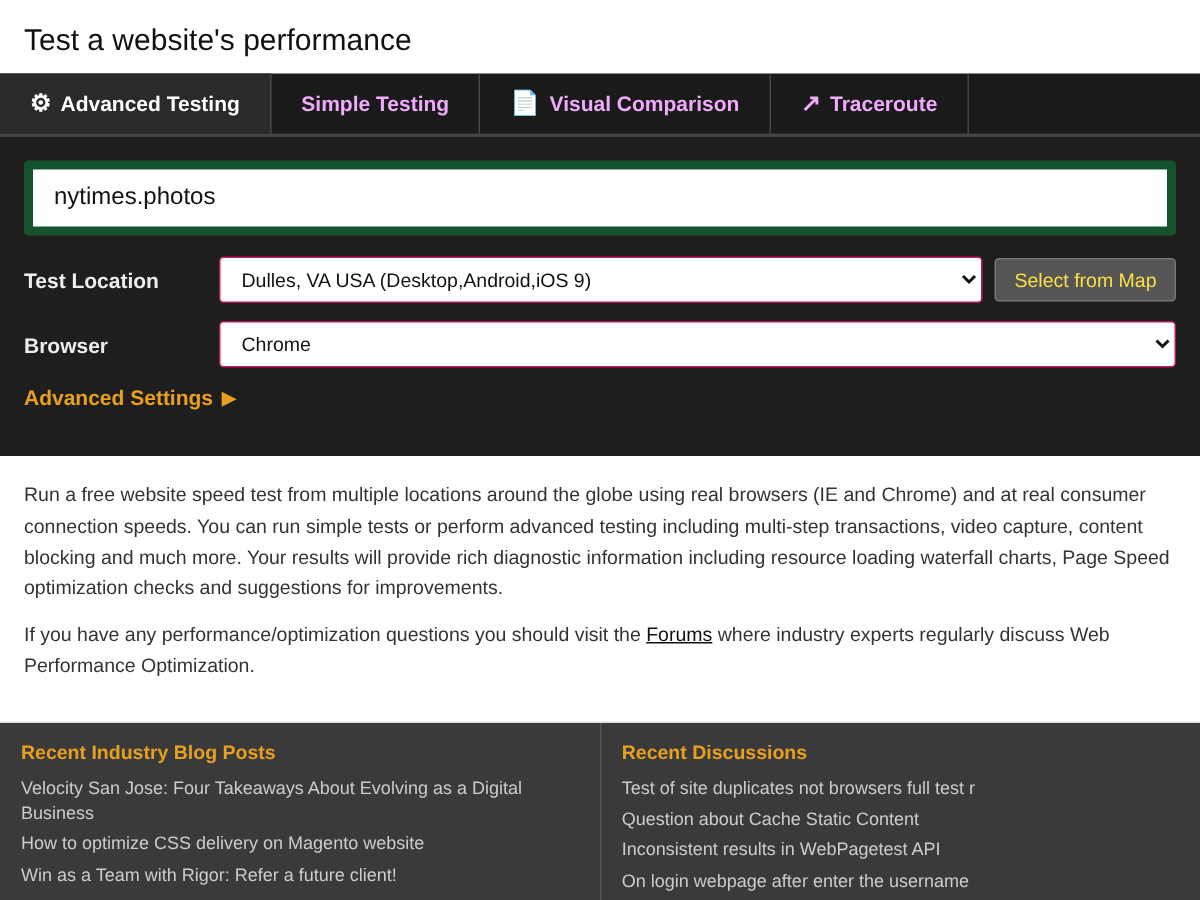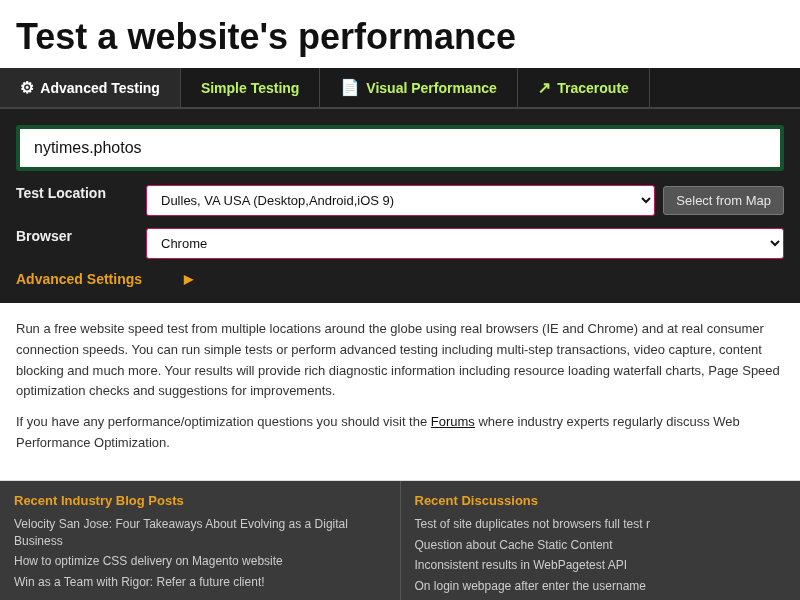--- a/index.html
+++ b/index.html
@@ -1,60 +1,60 @@
 <!DOCTYPE html>
 <html><head>
   <meta charset="utf-8">
   <style>
     * { box-sizing: border-box; margin: 0; padding: 0; }
     body { font-family: Arial, sans-serif; font-size: 14px; background: #fff; color: #222; width: 800px; }
 
-    .page-title { font-size: 36px; font-weight: bold; padding: 16px 16px 10px 16px; color: #111; }
+    .page-title { font-size: 20px; font-weight: normal; padding: 16px 16px 10px 16px; color: #111; }
 
     
     .tabs { display: flex; background: #1a1a1a; border-bottom: 2px solid #444; }
     .tab {
       display: flex; align-items: center; padding: 10px 20px;
-      color: #bef264; cursor: pointer; border-right: 1px solid #444;
+      color: #f0abfc; cursor: pointer; border-right: 1px solid #444;
       font-size: 14px; font-weight: bold; white-space: nowrap;
     }
     .tab.active { background: #2a2a2a; color: #fff; }
     .tab-icon { margin-right: 6px; font-size: 16px; }
 
     
     .main-panel { background: #1e1e1e; color: #eee; padding: 16px; }
 
     
     .url-input {
       width: 100%; padding: 10px 14px; font-size: 16px;
-      border: 4px solid #14532d; border-radius: 3px;
+      border: 6px solid #14532d; border-radius: 3px;
       background: #fff; color: #111; margin-bottom: 14px;
     }
 
     
-    .form-row { display: flex; margin-bottom: 12px; }
+    .form-row { display: flex; align-items: center; margin-bottom: 12px; }
     .form-label { width: 130px; color: #eee; font-size: 14px; font-weight: bold; flex-shrink: 0; }
     .form-control-wrap { display: flex; align-items: center; gap: 8px; flex: 1; }
 
     select.location-select, select.browser-select {
       flex: 1; padding: 6px 10px; font-size: 13px;
       background: #fff; color: #111; border: 1px solid #be185d;
       border-radius: 3px; appearance: auto;
     }
 
     .select-map-btn {
-      padding: 6px 12px; background: #555; color: #e5e5e5;
+      padding: 6px 12px; background: #555; color: #fde047;
       border: 1px solid #777; border-radius: 3px; cursor: pointer;
       font-size: 13px; white-space: nowrap;
     }
 
     
     .advanced-settings-toggle {
       display: flex; align-items: center; cursor: pointer;
-      color: #e8a020; font-weight: bold; font-size: 14px; margin-bottom: 0; gap: 36px;
+      color: #e8a020; font-weight: bold; font-size: 14px; margin-bottom: 15px;
     }
     .advanced-settings-toggle .arrow { margin-left: 6px; font-size: 12px; }
     .advanced-settings-summary { color: #aaa; font-size: 12px; padding-bottom: 4px; }
 
     
     .description { padding: 16px; font-size: 13px; line-height: 1.6; color: #333; border-bottom: 1px solid #ddd; }
     .description p { margin-bottom: 10px; }
     .description a { color: #111; }
 
     
@@ -72,21 +72,21 @@
 <div class="tabs">
   <div class="tab active">
     <span class="tab-icon">⚙</span>
     <span>Advanced Testing</span>
   </div>
   <div class="tab">
     <span>Simple Testing</span>
   </div>
   <div class="tab">
     <span class="tab-icon">📄</span>
-    <span>Visual Performance</span>
+    <span>Visual Comparison</span>
   </div>
   <div class="tab">
     <span class="tab-icon">↗</span>
     <span>Traceroute</span>
   </div>
 </div>
 
 <div class="main-panel">
   <input type="text" class="url-input" value="nytimes.photos" placeholder="Enter a Website URL" style="">
 

